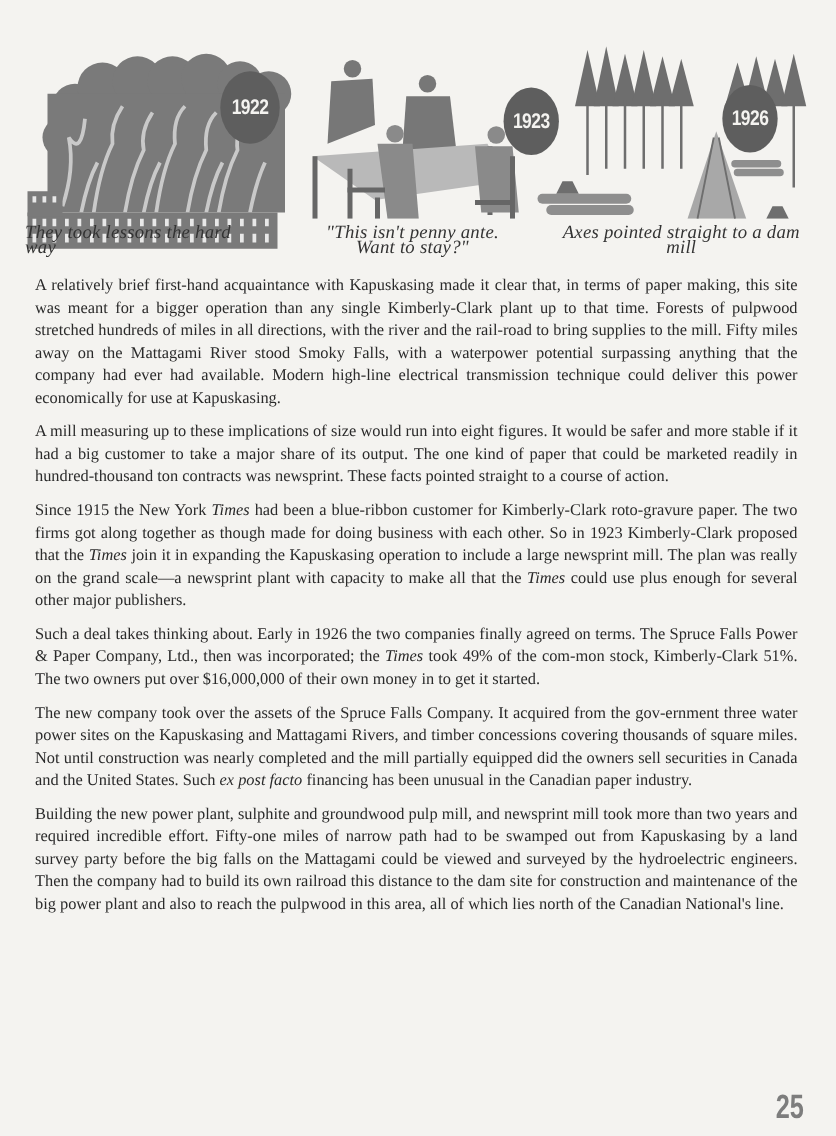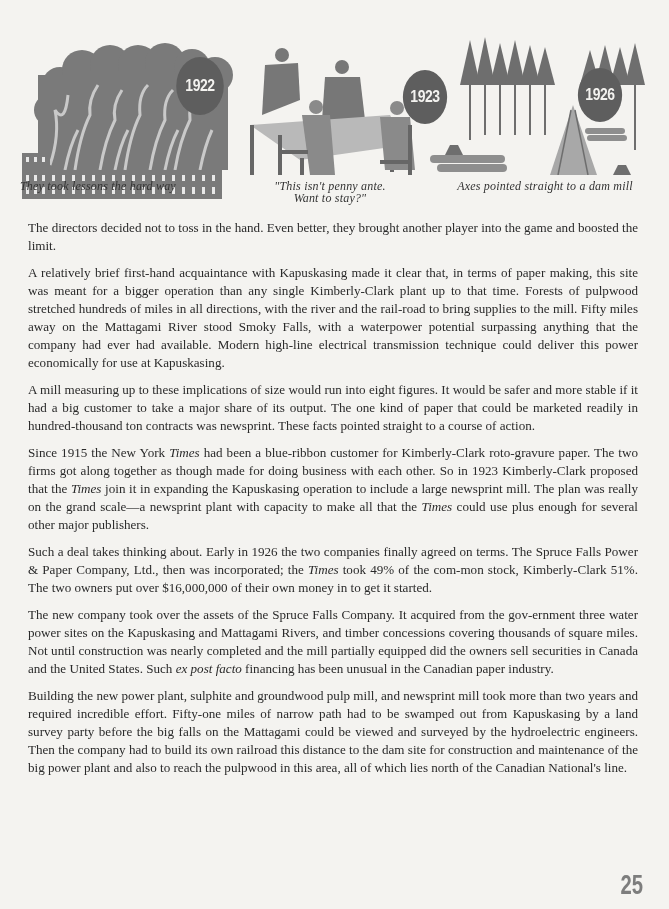--- a/index.html
+++ b/index.html
@@ -6,21 +6,21 @@
   body {
     width:669px; height:909px; overflow:hidden;
     background:#f4f3f0;
     font-family:"Liberation Serif", "DejaVu Serif", serif;
     color:#2a2a2a;
     position:relative;
   }
   .illustrations { position:absolute; left:0; top:0; width:553px; height:200px; }
   .illus { position:absolute; }
   .caption {
-    position:absolute; font-style:italic; font-size:12px; color:#333;
+    position:absolute; font-style:italic; font-size:15px; color:#333;
     text-align:center; line-height:12px; letter-spacing:0.2px;
   }
   .year-badge {
     position:absolute; border-radius:50%; background:#5e5e5e; color:#f4f3f0;
     font-family:"Liberation Sans", "DejaVu Sans", sans-serif; font-weight:bold;
     display:flex; align-items:center; justify-content:center;
     font-size:17px; transform:scaleX(0.82); letter-spacing:-0.5px;
   }
   .body-text {
     position:absolute; left:28px; top:219px; width:610px;
@@ -179,21 +179,20 @@
       <polygon points="25,110 20,120 38,120 33,110" fill="#6e6e6e"></polygon>
       <polygon points="193,130 188,140 206,140 201,130" fill="#6e6e6e"></polygon>
     </g>
   </svg>
   <div class="year-badge" style="left:398px;top:70px;width:54px;height:54px">1923</div>
   <div class="year-badge" style="left:573px;top:68px;width:54px;height:54px">1926</div>
   <div class="caption" style="left:445px;top:180px;width:200px">Axes pointed straight to a dam mill</div>
 </div>
 
 <div class="body-text" id="article-body">
-    <p>The directors decided not to toss in the hand. Even better, they brought another player into the game and boosted the limit.</p>
     <p>A relatively brief first-hand acquaintance with Kapuskasing made it clear that, in terms of paper making, this site was meant for a bigger operation than any single Kimberly-Clark plant up to that time. Forests of pulpwood stretched hundreds of miles in all directions, with the river and the rail-road to bring supplies to the mill. Fifty miles away on the Mattagami River stood Smoky Falls, with a waterpower potential surpassing anything that the company had ever had available. Modern high-line electrical transmission technique could deliver this power economically for use at Kapuskasing.</p>
     <p>A mill measuring up to these implications of size would run into eight figures. It would be safer and more stable if it had a big customer to take a major share of its output. The one kind of paper that could be marketed readily in hundred-thousand ton contracts was newsprint. These facts pointed straight to a course of action.</p>
     <p><span>Since 1915 the New York </span><em>Times</em><span> had been a blue-ribbon customer for Kimberly-Clark roto-gravure paper. The two firms got along together as though made for doing business with each other. So in 1923 Kimberly-Clark proposed that the </span><em>Times</em><span> join it in expanding the Kapuskasing operation to include a large newsprint mill. The plan was really on the grand scale—a newsprint plant with capacity to make all that the </span><em>Times</em><span> could use plus enough for several other major publishers.</span></p>
     <p><span>Such a deal takes thinking about. Early in 1926 the two companies finally agreed on terms. The Spruce Falls Power &amp; Paper Company, Ltd., then was incorporated; the </span><em>Times</em><span> took 49% of the com-mon stock, Kimberly-Clark 51%. The two owners put over $16,000,000 of their own money in to get it started.</span></p>
     <p><span>The new company took over the assets of the Spruce Falls Company. It acquired from the gov-ernment three water power sites on the Kapuskasing and Mattagami Rivers, and timber concessions covering thousands of square miles. Not until construction was nearly completed and the mill partially equipped did the owners sell securities in Canada and the United States. Such </span><em>ex post facto</em><span> financing has been unusual in the Canadian paper industry.</span></p>
     <p>Building the new power plant, sulphite and groundwood pulp mill, and newsprint mill took more than two years and required incredible effort. Fifty-one miles of narrow path had to be swamped out from Kapuskasing by a land survey party before the big falls on the Mattagami could be viewed and surveyed by the hydroelectric engineers. Then the company had to build its own railroad this distance to the dam site for construction and maintenance of the big power plant and also to reach the pulpwood in this area, all of which lies north of the Canadian National's line.</p>
   </div>
 
 <div class="page-number">25</div>
 

